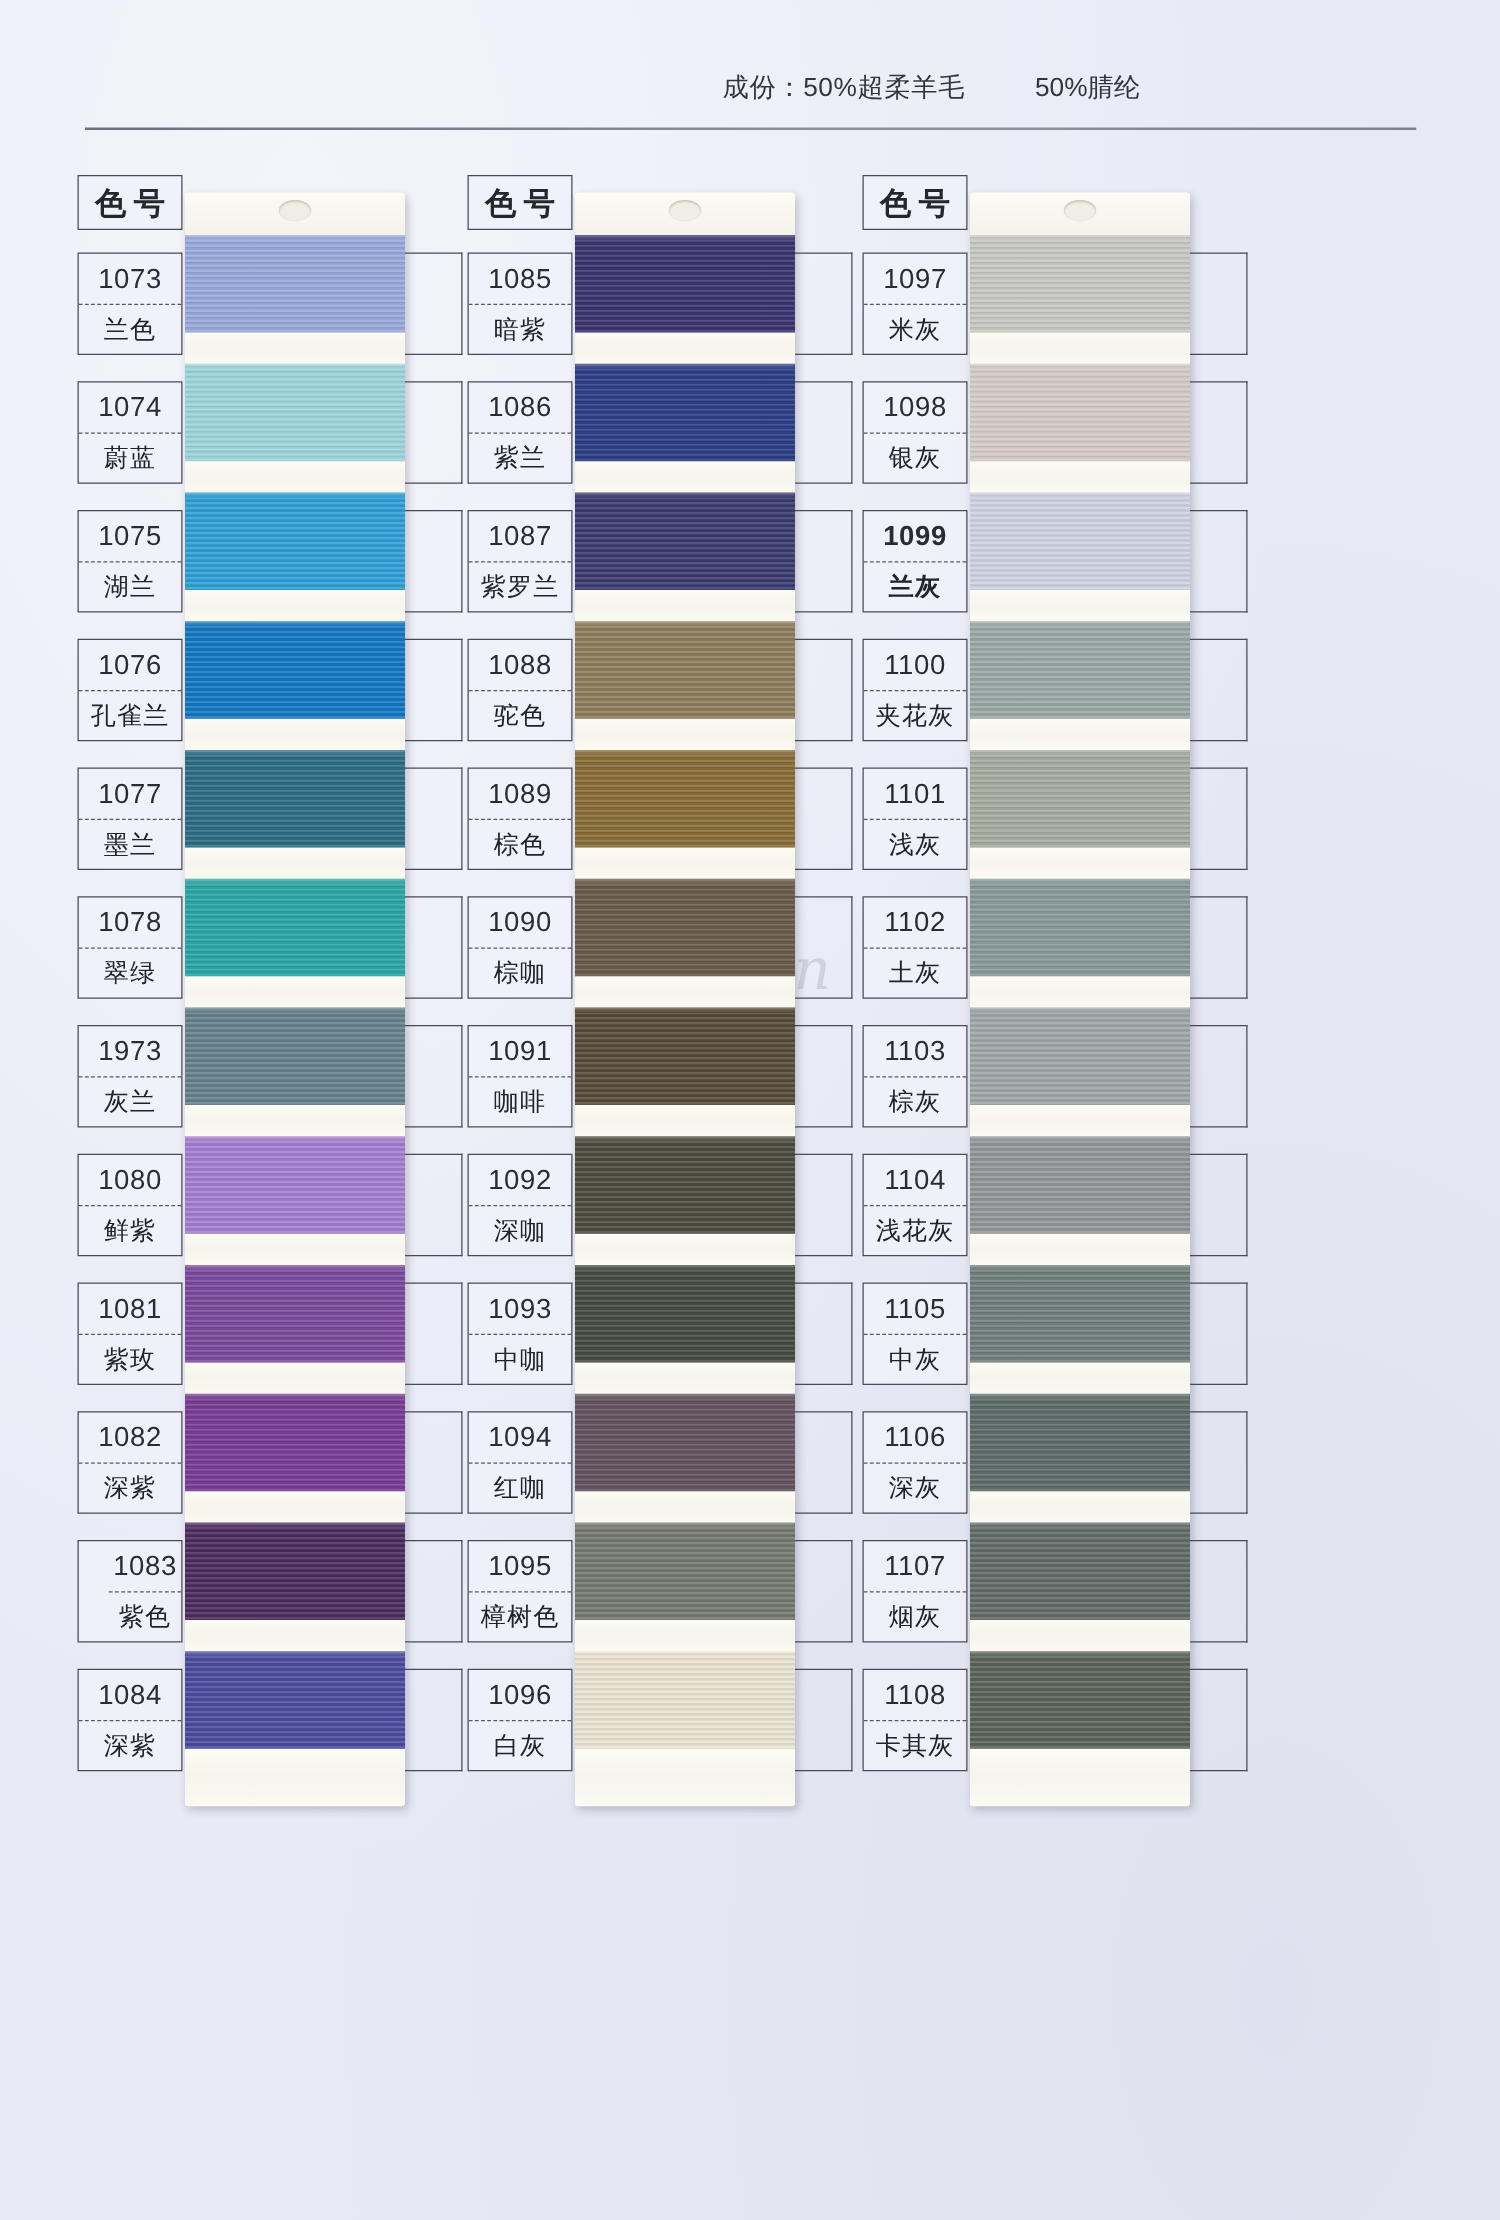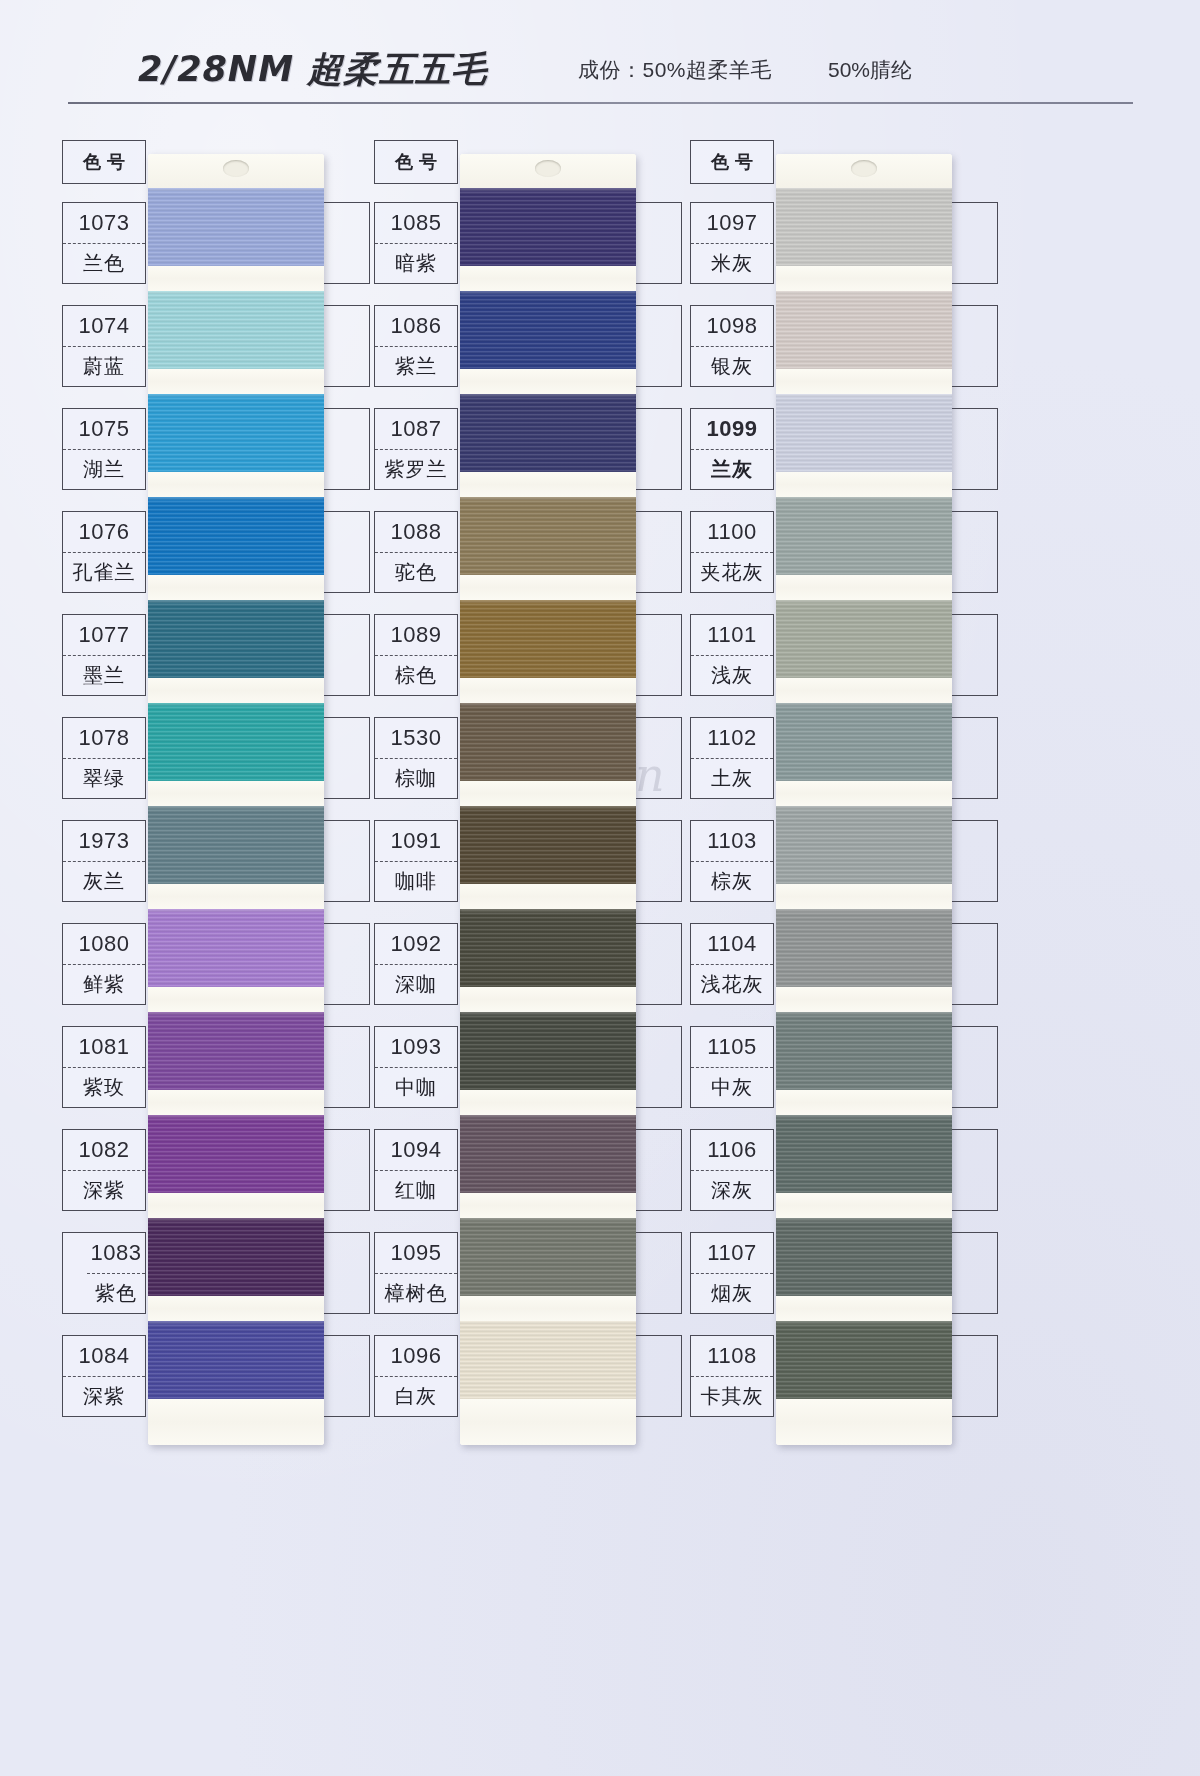--- a/index.html
+++ b/index.html
@@ -66,21 +66,21 @@
   .labels {
     position: absolute;
     left: 0; top: 0;
     width: 84px;
   }
   .hdr-cell {
     height: 44px;
     border: 1.6px solid #4a4a55;
     background: rgba(240,241,250,0.85);
     display: flex; align-items: center; justify-content: center;
-    font-size: 18px; font-weight: bold; letter-spacing: 6px;
+    font-size: 25px; font-weight: bold; letter-spacing: 6px;
     color: #26262d;
     text-indent: 6px;
   }
   .cell {
     position: absolute;
     left: 0;
     width: 84px;
     height: 82px;
     border: 1.6px solid #4a4a55;
     background: rgba(240,241,250,0.86);
@@ -163,21 +163,20 @@
     letter-spacing: 2px;
   }
   .watermark small { display:block; font-size:13px; font-style:normal; letter-spacing:3px; }
 </style>
 </head>
 <body>
 
 <div class="page">
 
   <div class="header">
-    <div class="title">2/28NM 超柔五五毛</div>
     <div class="composition">成份：50%超柔羊毛</div>
     <div class="comp2">50%腈纶</div>
     <div class="rule"></div>
   </div>
 
   <div class="watermark">
     <span>毛线1cn</span>
     <small>毛线面料交易平台</small>
   </div>
 
@@ -298,21 +297,21 @@
         <div class="code">1088</div>
         <div class="cname">驼色</div>
       </div>
       <div class="bracket" style="top: 371px; left: 246px;"></div>
       <div class="cell" style="top: 474px;">
         <div class="code">1089</div>
         <div class="cname">棕色</div>
       </div>
       <div class="bracket" style="top: 474px; left: 246px;"></div>
       <div class="cell" style="top: 577px;">
-        <div class="code">1530</div>
+        <div class="code">1090</div>
         <div class="cname">棕咖</div>
       </div>
       <div class="bracket" style="top: 577px; left: 246px;"></div>
       <div class="cell" style="top: 680px;">
         <div class="code">1091</div>
         <div class="cname">咖啡</div>
       </div>
       <div class="bracket" style="top: 680px; left: 246px;"></div>
       <div class="cell" style="top: 783px;">
         <div class="code">1092</div>

